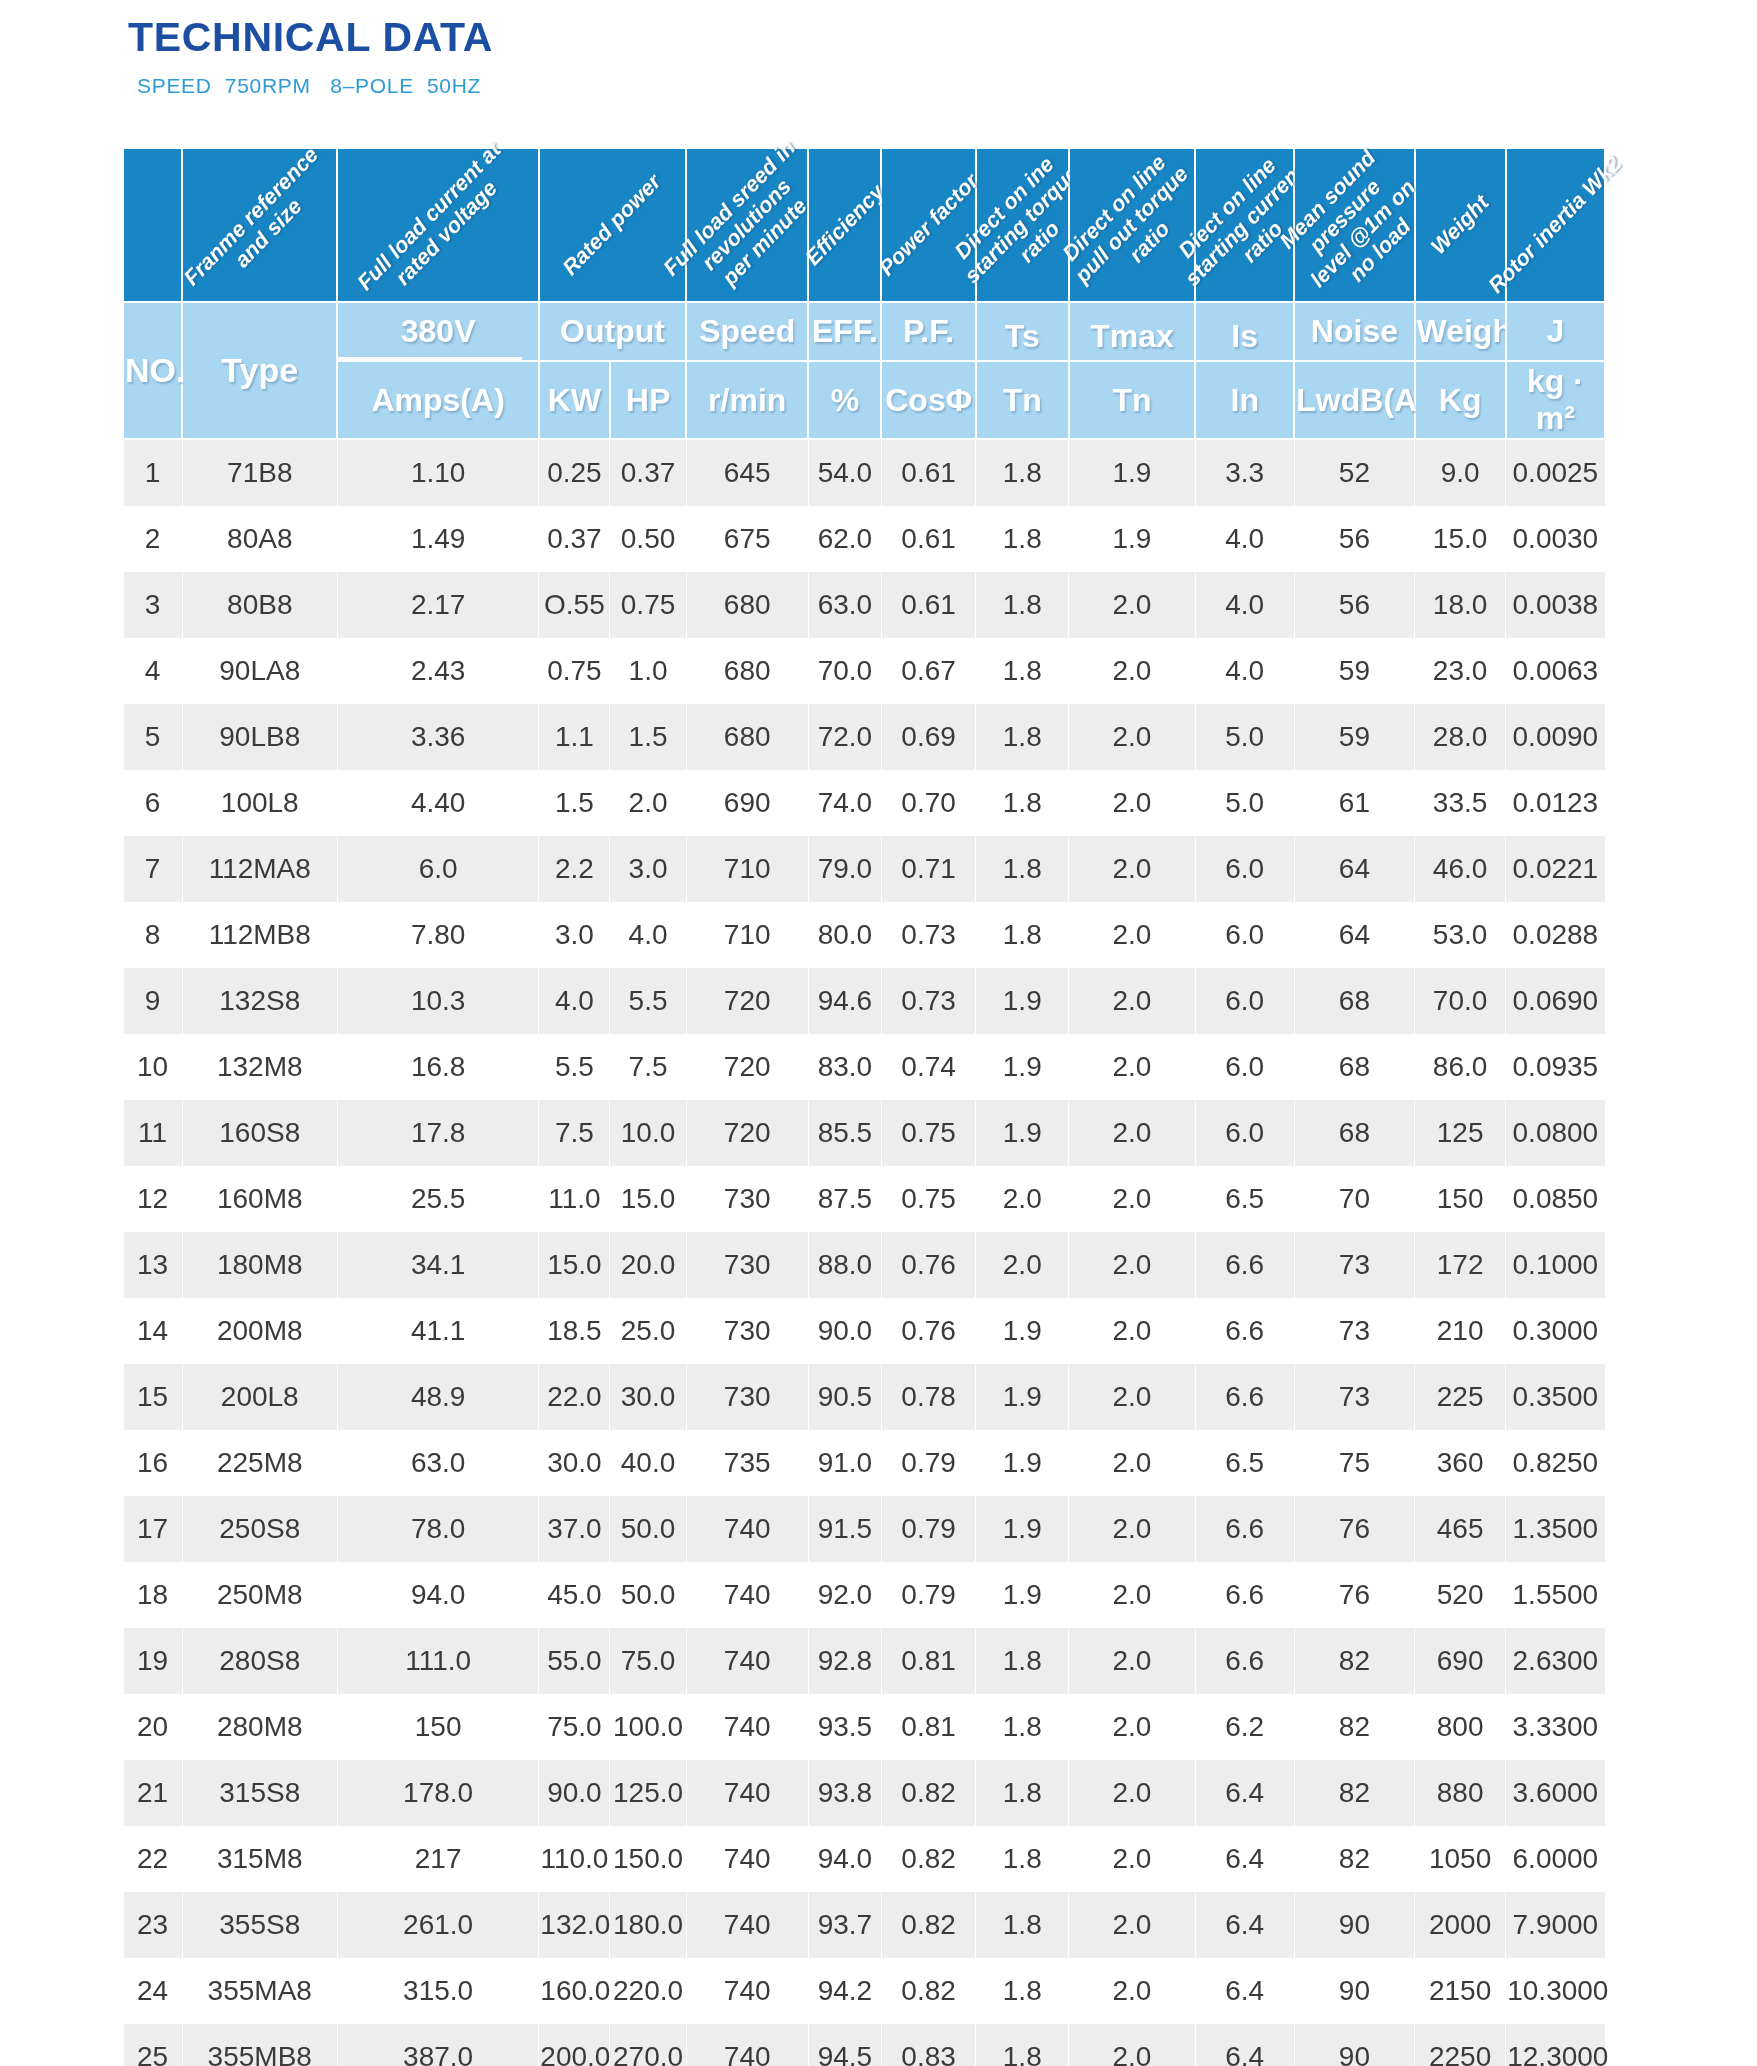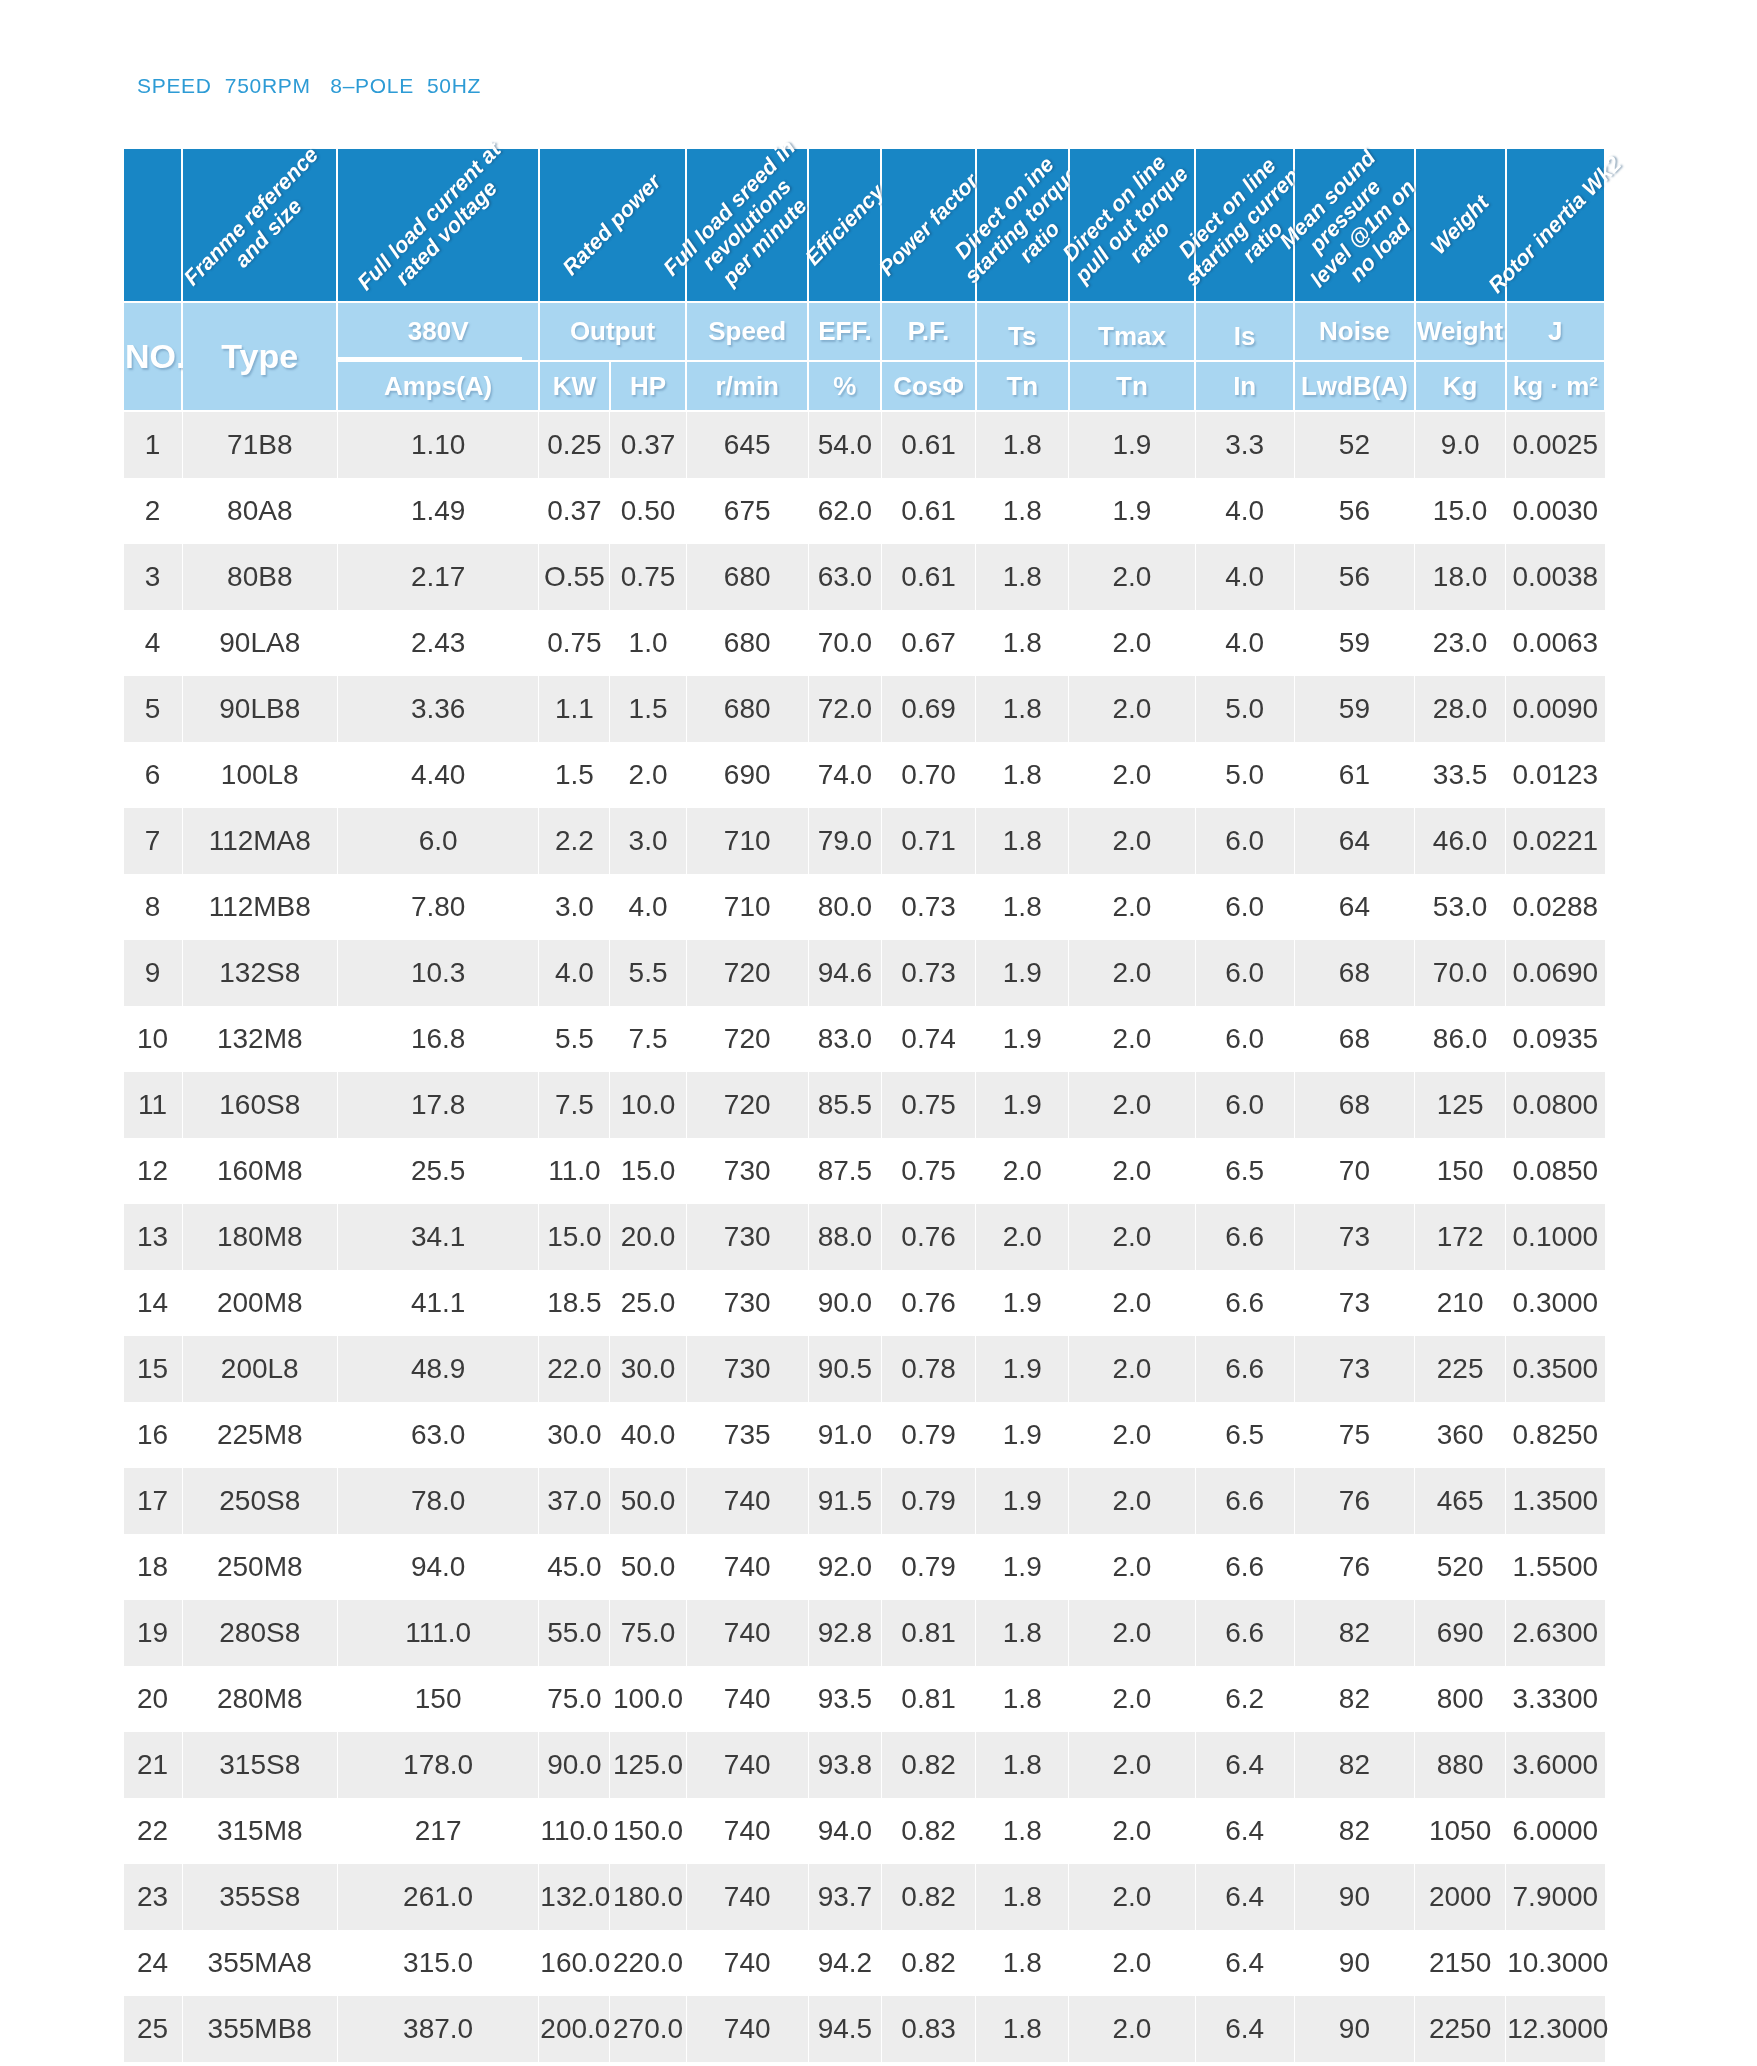--- a/index.html
+++ b/index.html
@@ -61,21 +61,21 @@
     text-shadow: 1.4px 1.4px 2.1px rgba(25, 70, 110, 0.45);
   }
   .diag .dline { display: block; white-space: nowrap; }
   
   tr.sub td {
     height: 46px;
     background: var(--subheader_blue);
     border: 2.8px solid #ffffff;
     color: #ffffff;
     font-weight: bold;
-    font-size: 26px;
+    font-size: 32px;
     text-align: center;
     vertical-align: middle;
     text-shadow: 1.4px 2.1px 2.1px rgba(60, 100, 140, 0.35);
     position: relative;
   }
   tr.sub td.big { font-size: 34px; }
   td.no-bottom { border-bottom-style: hidden; }
   td.align-top { vertical-align: top; padding-top: 10px; }
   td.align-bottom { vertical-align: bottom; padding-bottom: 1px; }
   .underline380 {
@@ -96,20 +96,21 @@
     border-left: 1.4px solid #ffffff;
     border-right: 1.4px solid #ffffff;
   }
   tbody tr.odd { background: var(--row_alt_gray); }
   tbody tr.even { background: #ffffff; }
 </style>
 </head>
 <body>
 
 <div class="page">
+  <div class="title">TECHNICAL DATA</div>
   <div class="subtitle">SPEED  750RPM   8–POLE  50HZ</div>
 
   <table class="tech">
     <colgroup>
       <col style="width:59px">
         <col style="width:155px">
         <col style="width:201px">
       <col style="width:71px">
         <col style="width:76px">
         <col style="width:122px">

